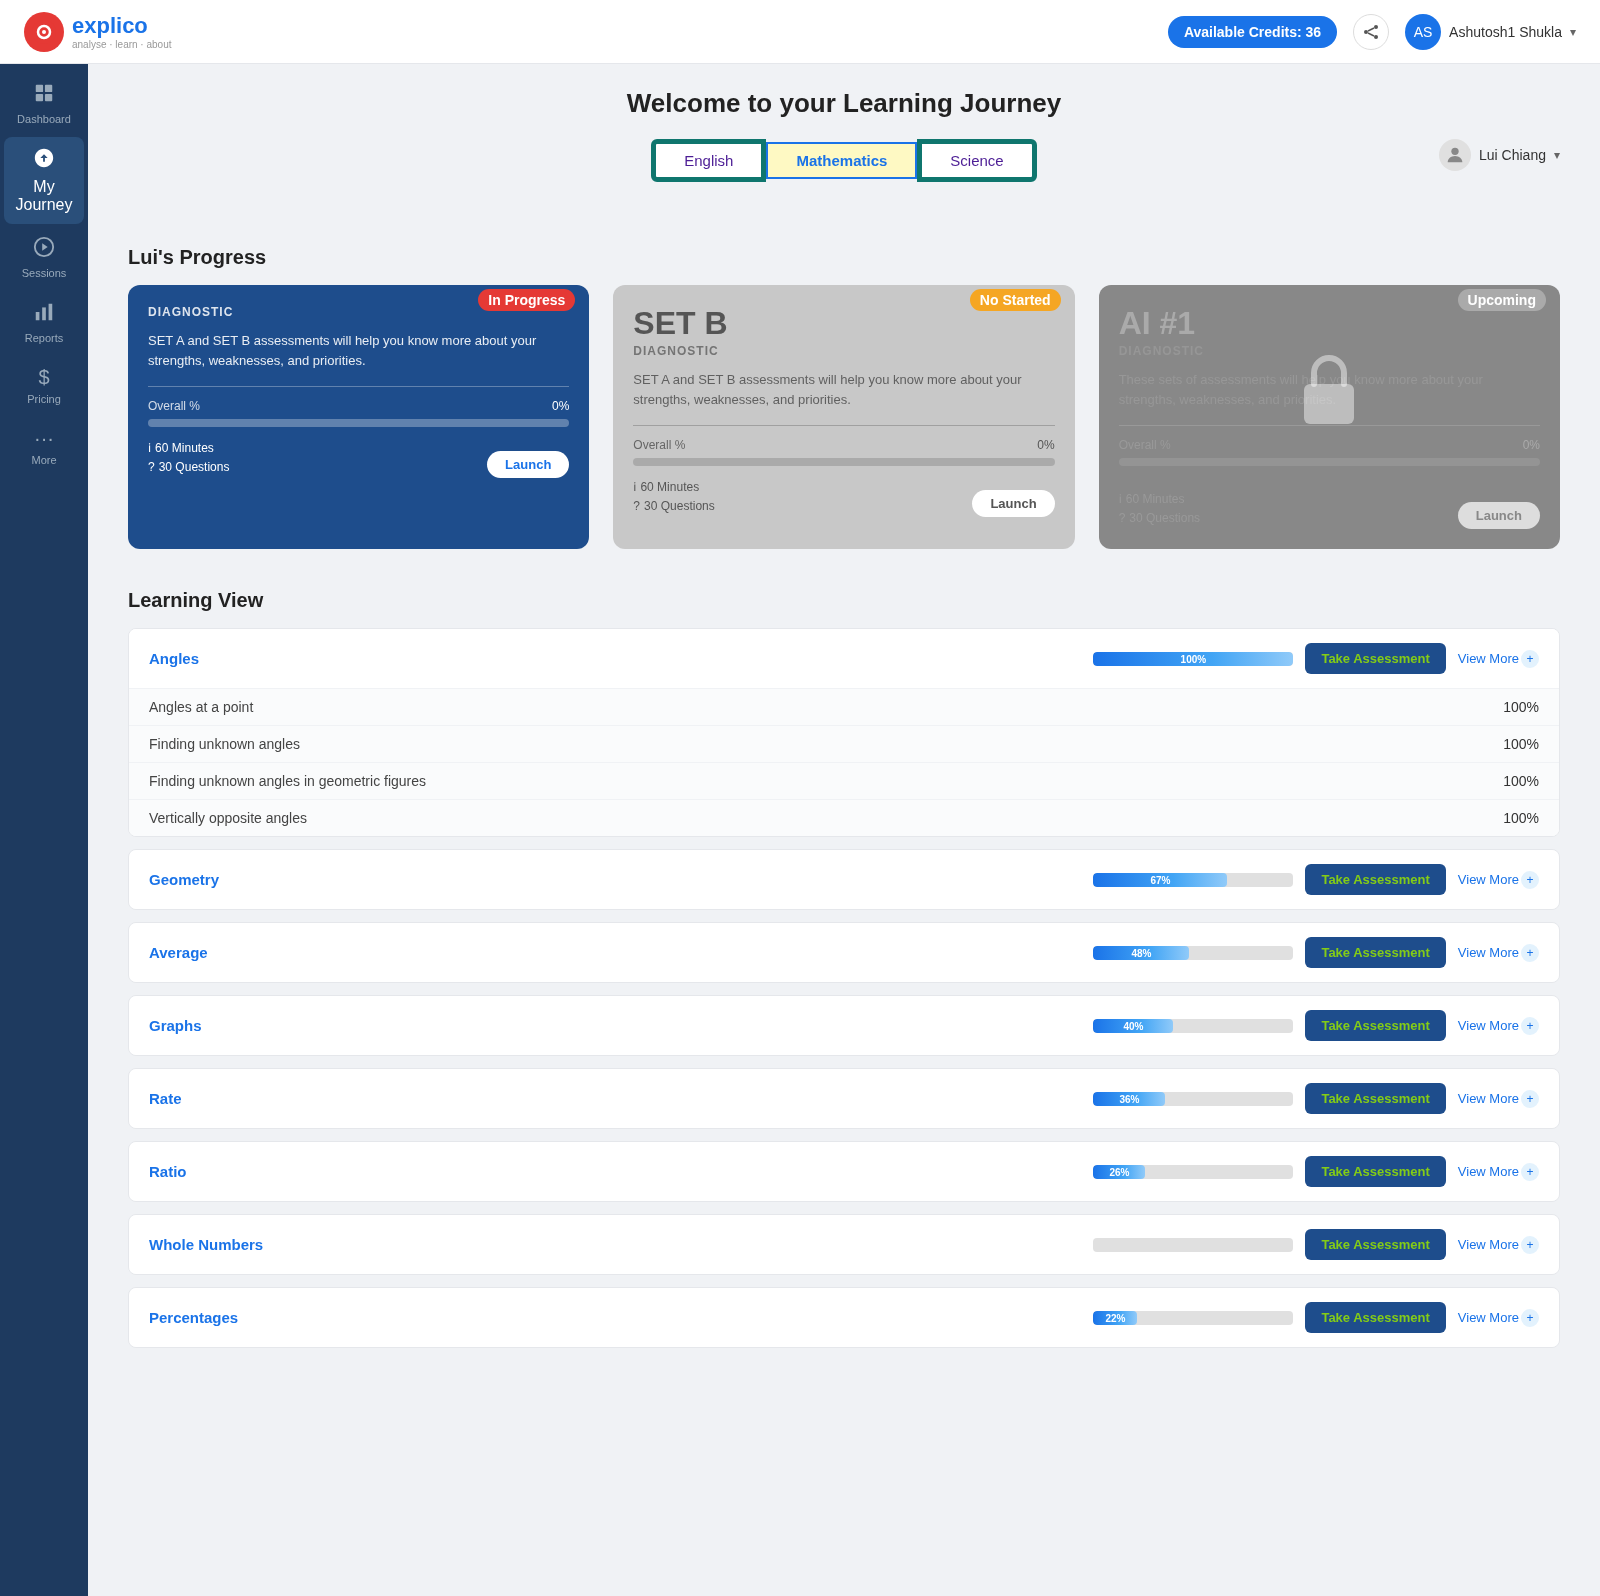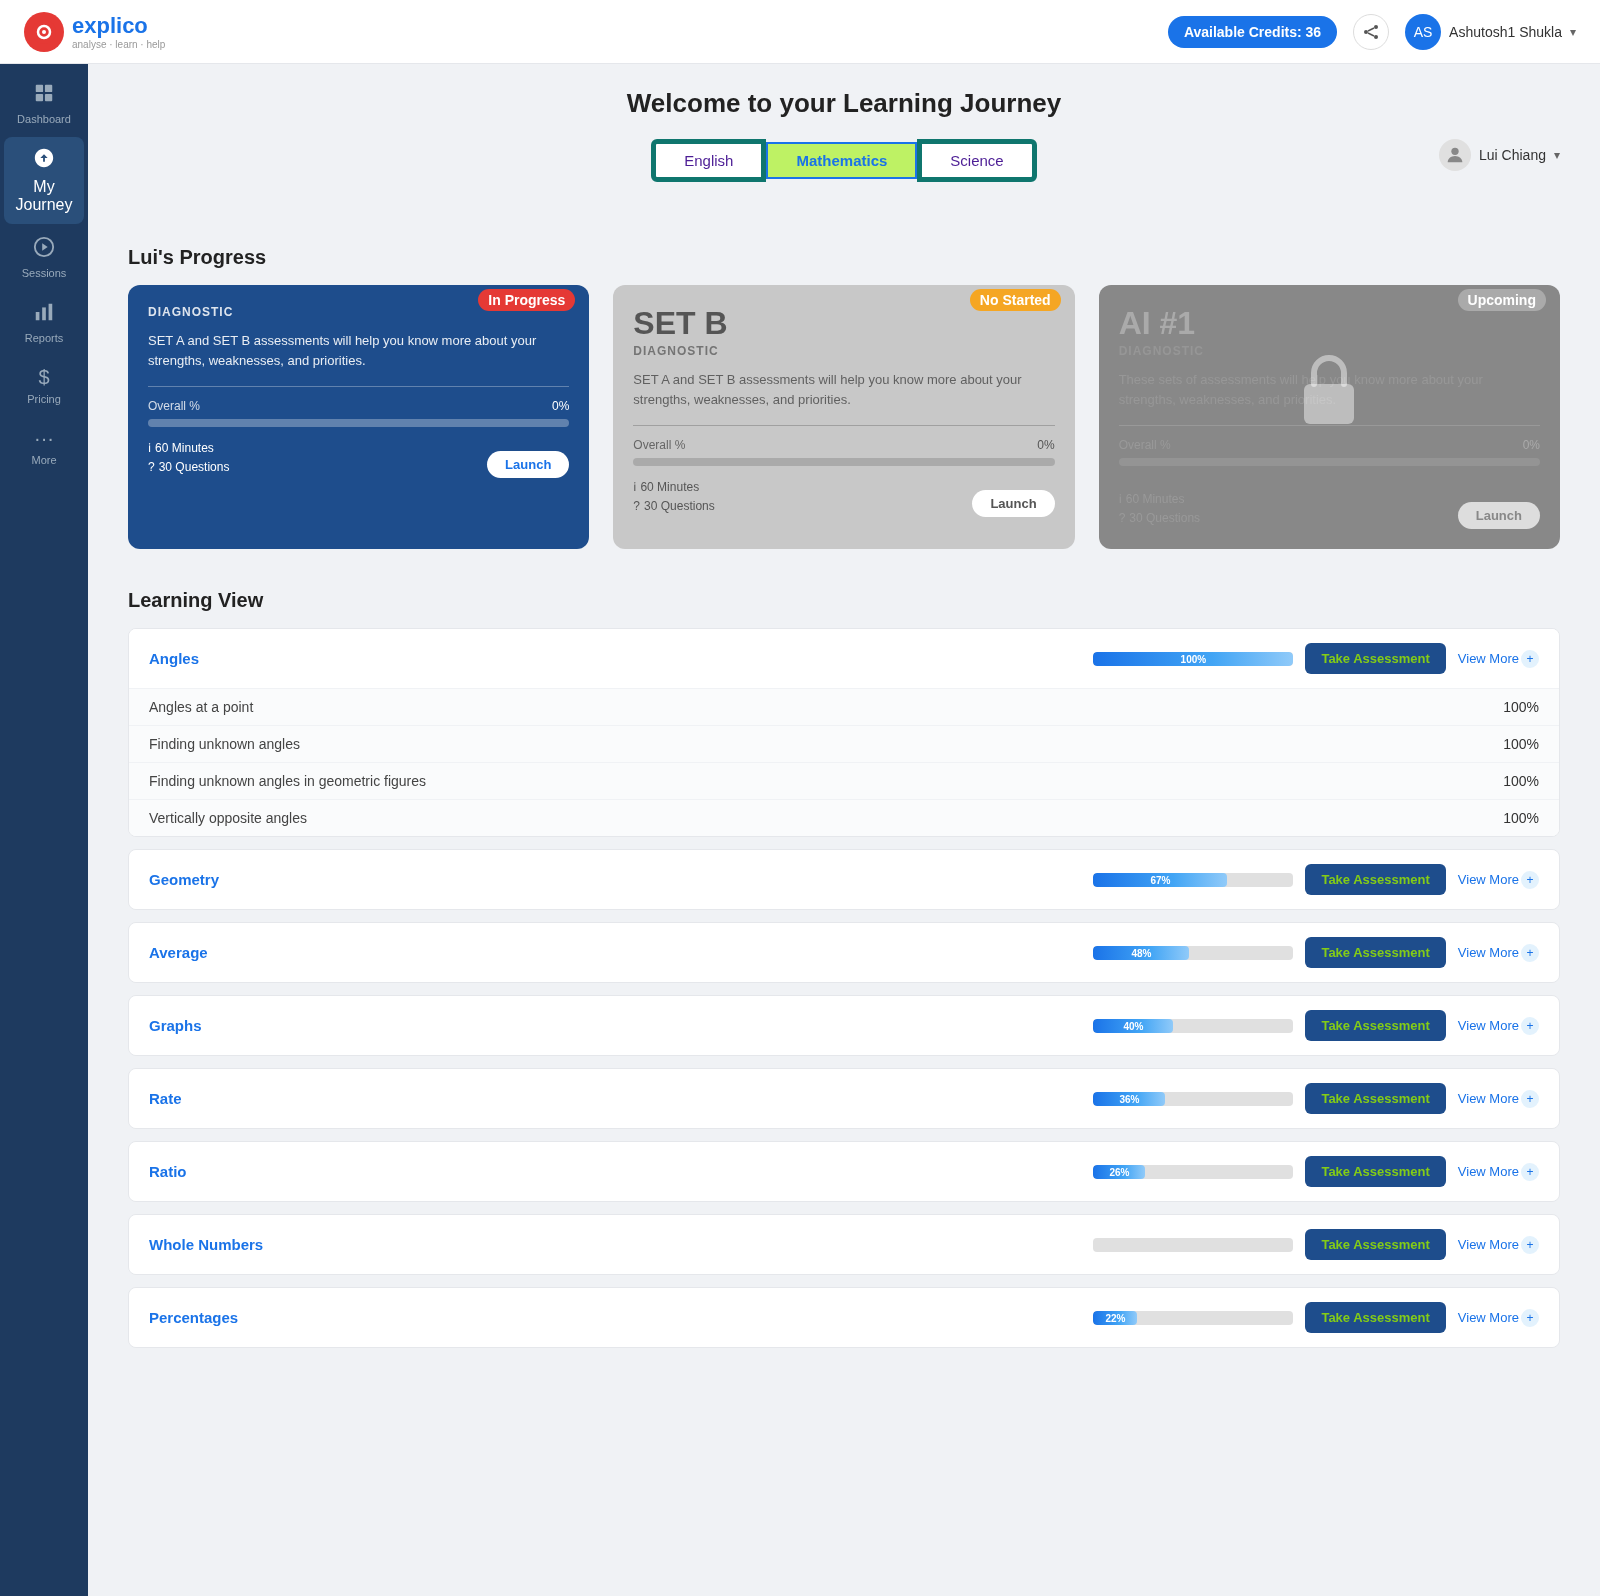--- a/index.html
+++ b/index.html
@@ -75,21 +75,21 @@
       display: flex; justify-content: center; align-items: center; gap: 0; margin-bottom: 32px;
     }
     .subject-tab {
       border: 5px solid #0f766e; background: #fff; padding: 8px 28px;
       font-size: 15px; cursor: pointer; color: #4c1d95;
       transition: background 0.2s;
     }
     .subject-tab:first-child { border-radius: 6px 0 0 6px; }
     .subject-tab:last-child { border-radius: 0 6px 6px 0; }
     .subject-tab.active {
-      background: #bef264; border-color: #1a73e8; color: #1a73e8; font-weight: 600;
+      background: #fef9c3; border-color: #1a73e8; color: #1a73e8; font-weight: 600;
       border: 2px solid #1a73e8; z-index: 1;
     }
 
     .tabs-row { position: relative; display: flex; justify-content: center; margin-bottom: 32px; }
 
     
     .section-title { font-size: 20px; font-weight: 700; color: #222; margin-bottom: 16px; }
 
     
     .cards-row { display: flex; gap: 24px; margin-bottom: 40px; }
@@ -179,21 +179,21 @@
   <div class="logo-area">
     <div class="logo-circle">
       <svg width="28" height="28" viewBox="0 0 28 28">
         <circle cx="14" cy="14" r="12" fill="#e53935"></circle>
         <circle cx="14" cy="14" r="6" fill="none" stroke="#fff" stroke-width="2.5"></circle>
         <circle cx="14" cy="14" r="2" fill="#fff"></circle>
       </svg>
     </div>
     <div>
       <span style="color:#1a73e8;font-size:22px;font-weight:800;">explico</span>
-      <span style="display:block;color:#999;font-size:10px;">analyse · learn · help</span>
+      <span style="display:block;color:#999;font-size:10px;">analyse · learn · about</span>
     </div>
   </div>
   <div class="header-right">
     <button class="credits-btn">Available Credits: 36</button>
     <button class="share-btn">
       <svg width="16" height="16" viewBox="0 0 16 16" fill="#555">
         <circle cx="13" cy="3" r="2"></circle>
           <circle cx="3" cy="8" r="2"></circle>
           <circle cx="13" cy="13" r="2"></circle>
         <line x1="5" y1="7" x2="11" y2="4" stroke="#555" stroke-width="1.5"></line>

